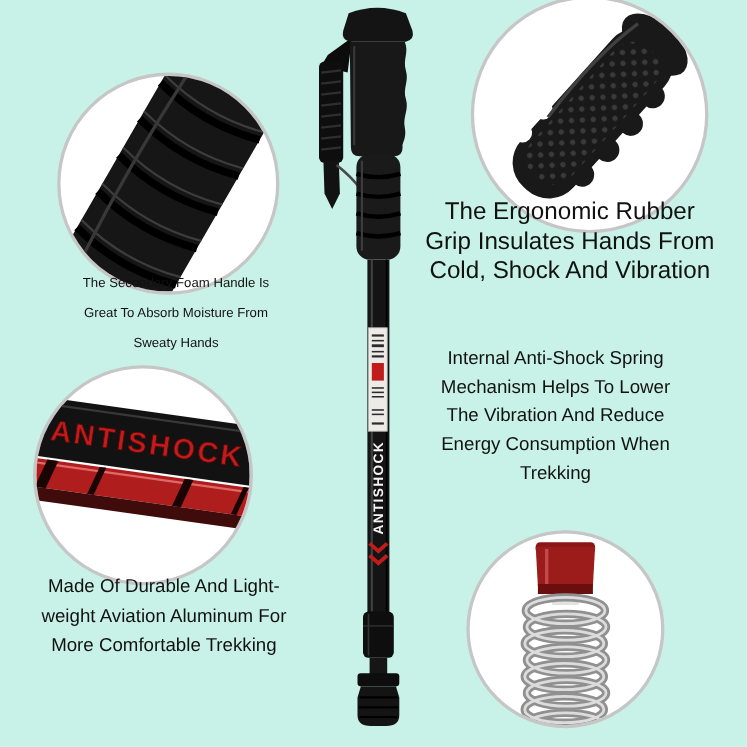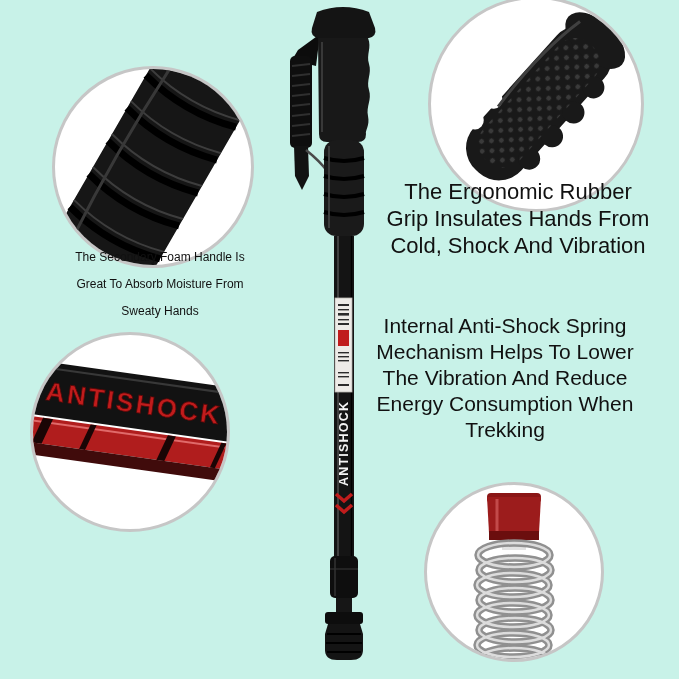--- a/index.html
+++ b/index.html
@@ -19,21 +19,21 @@
     position:absolute;border-radius:50%;background:#ffffff;
     border:3px solid var(--circle-border);box-sizing:border-box;overflow:hidden;
   }
   .circle svg{display:block;width:100%;height:100%;}
   .caption{
     position:absolute;color:var(--text);text-align:center;white-space:pre-line;
   }
   .caption-grip{left:373px;top:178px;width:290px;font-size:22px;line-height:27px;}
   .caption-foam{left:10px;top:244px;width:300px;font-size:12px;line-height:27px;}
   .caption-aluminum{left:0px;top:519px;width:298px;font-size:17px;line-height:27px;}
-  .caption-spring{left:361px;top:313px;width:288px;font-size:21px;line-height:26px;}
+  .caption-spring{left:361px;top:313px;width:288px;font-size:17px;line-height:26px;}
   .circle-grip{left:428px;top:-4px;width:216px;height:216px;}
   .circle-foam{left:52px;top:66px;width:202px;height:202px;}
   .circle-shaft{left:30px;top:332px;width:200px;height:200px;}
   .circle-spring{left:424px;top:482px;width:180px;height:180px;}
 </style>
 </head>
 <body>
 
 <div class="canvas">
 
@@ -226,14 +226,17 @@
   <div class="caption caption-foam">The Secondary Foam Handle Is
 Great To Absorb Moisture From
 Sweaty Hands</div>
 
   <div class="caption caption-spring">Internal Anti-Shock Spring
 Mechanism Helps To Lower
 The Vibration And Reduce
 Energy Consumption When
 Trekking</div>
 
+  <div class="caption caption-aluminum">Made Of Durable And Light-
+weight Aviation Aluminum For
+More Comfortable Trekking</div>
 
 </div>
 
 </body></html>

